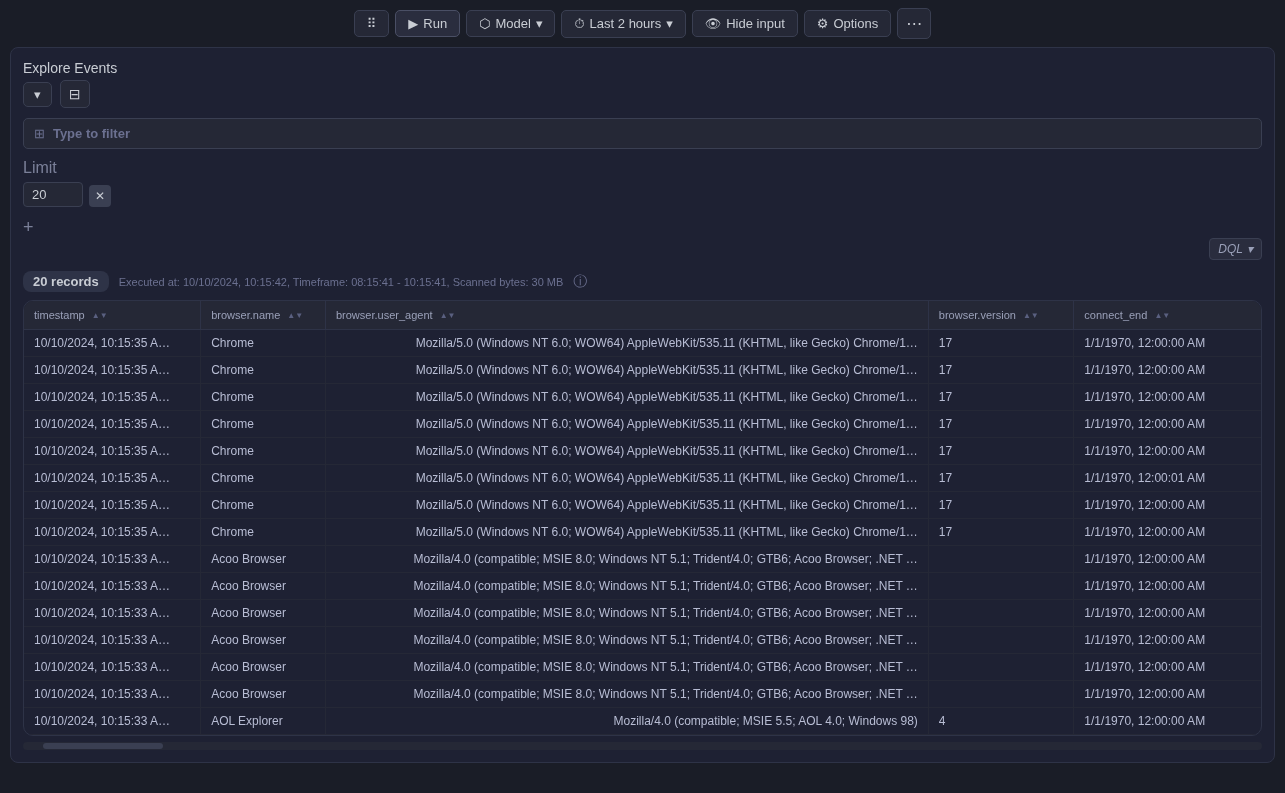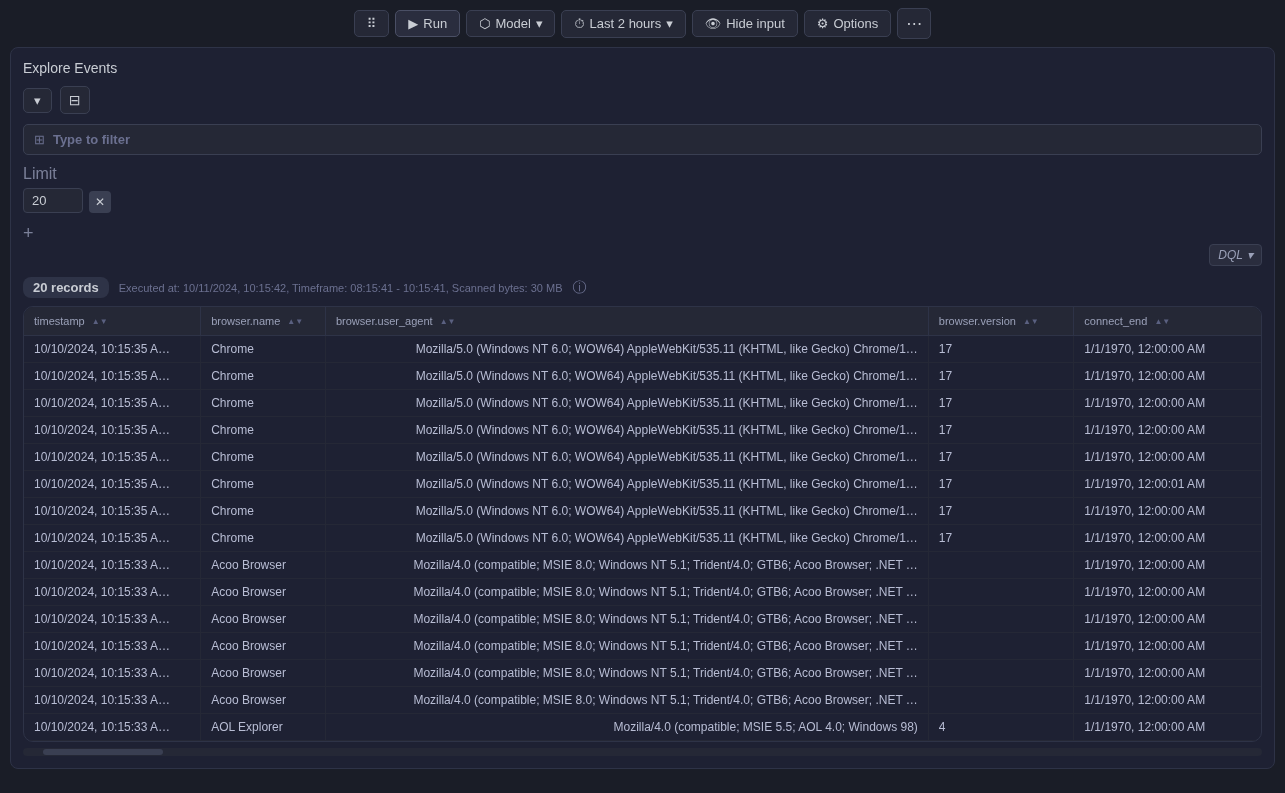--- a/index.html
+++ b/index.html
@@ -51,21 +51,21 @@
     .main-panel {
       margin: 0 10px 10px 10px;
       border: 1px solid #2e3347;
       border-radius: 8px;
       background: #1e2133;
       padding: 12px;
     }
     .panel-title {
       font-size: 14px;
       color: #c9cdd4;
-      margin-bottom: 10px;
+      margin-bottom: 4px;
       font-weight: 500;
     }
 
     
     .filter-row {
       display: flex;
       align-items: center;
       gap: 8px;
       margin-bottom: 10px;
     }
@@ -355,21 +355,21 @@
 
   <div class="dql-row">
     <div class="dql-badge">
       <span>DQL</span>
       <span>▾</span>
     </div>
   </div>
 
   <div class="records-bar">
     <div class="records-count">20 records</div>
-    <div class="records-meta">Executed at: 10/11/2024, 10:15:42, Timeframe: 08:15:41 - 10:15:41, Scanned bytes: 30 MB</div>
+    <div class="records-meta">Executed at: 10/10/2024, 10:15:42, Timeframe: 08:15:41 - 10:15:41, Scanned bytes: 30 MB</div>
     <span class="info-icon">ⓘ</span>
   </div>
 
   <div class="table-container">
     <div class="table-wrapper">
       <table class="data-table">
         <thead>
           <tr>
             <th class="col-timestamp">
               <span>timestamp</span>

